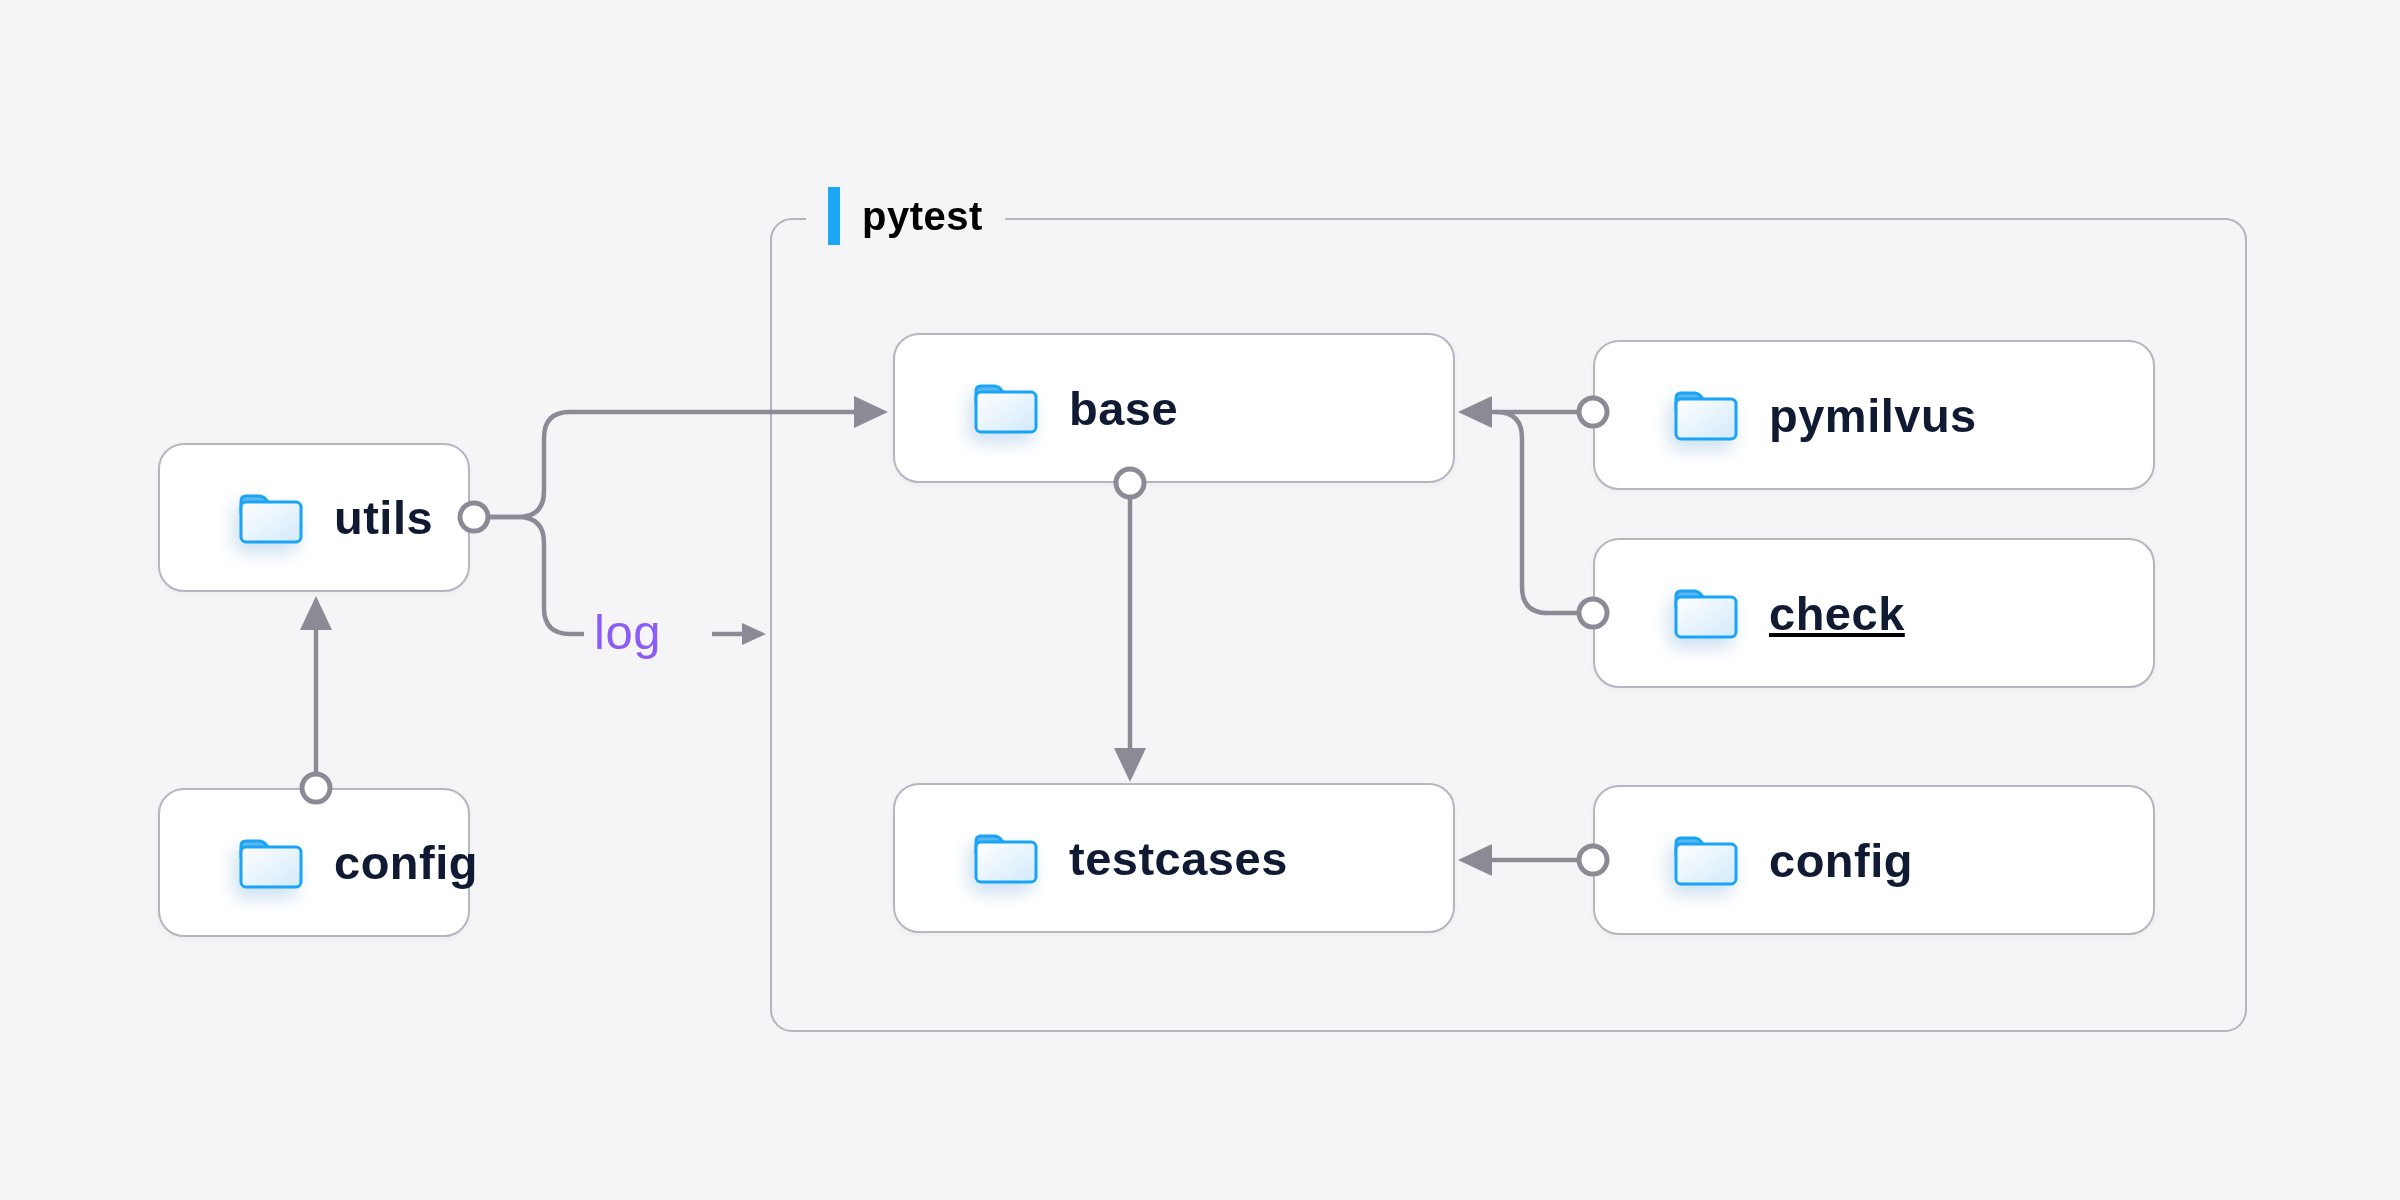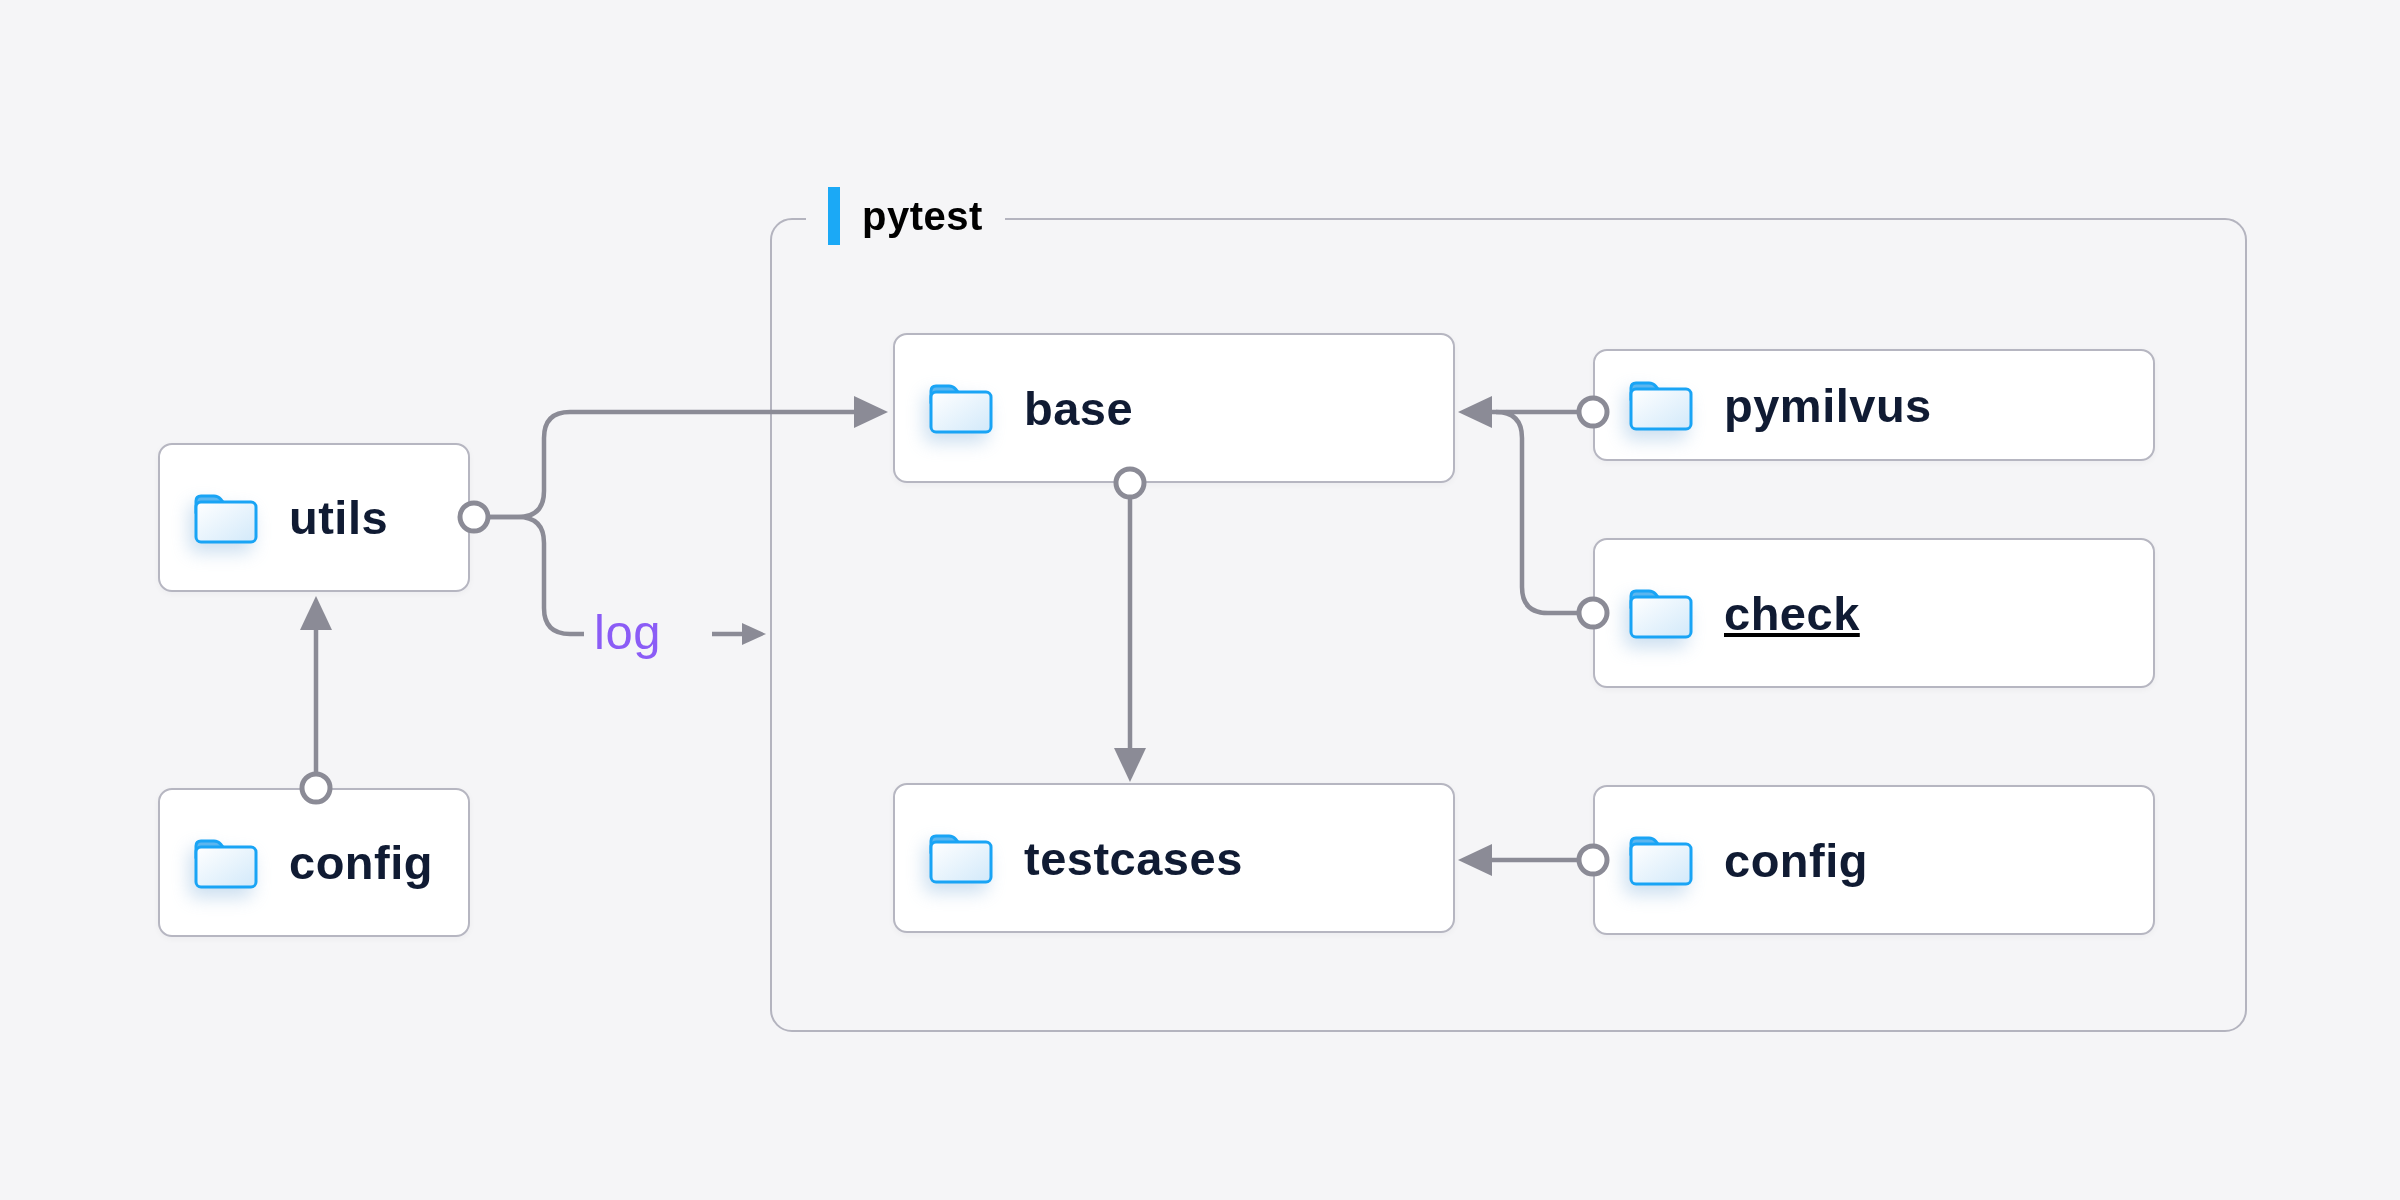--- a/index.html
+++ b/index.html
@@ -45,45 +45,45 @@
     font-weight: 700;
     color: #000000;
     letter-spacing: 0.5px;
   }
 
   
   .node {
     position: absolute;
     background: #FFFFFF;
     border: 2.5px solid #B6B6C1;
-    border-radius: 14px;
+    border-radius: 26px;
     display: flex;
     align-items: center;
-    padding-left: 33px;
+    padding-left: 78px;
     gap: 30px;
     box-sizing: border-box;
     box-shadow: 0 2px 6px rgba(16,24,40,0.04);
     z-index: 2;
   }
   .node .node-label {
     font-size: 47px;
     font-weight: 600;
     color: #101B33;
     letter-spacing: 0.5px;
     white-space: nowrap;
   }
   .folder {
     filter: drop-shadow(-5px 9px 9px rgba(120,170,215,0.38));
     flex: 0 0 auto;
   }
 
   .pos-utils     { left: 158px;  top: 443px; width: 312px; height: 149px; }
   .pos-config    { left: 158px;  top: 788px; width: 312px; height: 149px; }
   .pos-base      { left: 893px;  top: 333px; width: 562px; height: 150px; }
-  .pos-pymilvus  { left: 1593px; top: 349px; width: 562px; height: 112px; }
+  .pos-pymilvus  { left: 1593px; top: 340px; width: 562px; height: 150px; }
   .pos-check     { left: 1593px; top: 538px; width: 562px; height: 150px; text-decoration: underline; }
   .pos-testcases { left: 893px;  top: 783px; width: 562px; height: 150px; }
   .pos-common    { left: 1593px; top: 785px; width: 562px; height: 150px; }
 
   
   .connector-layer {
     position: absolute;
     left: 0; top: 0;
     width: 2400px; height: 1200px;
     z-index: 4;

